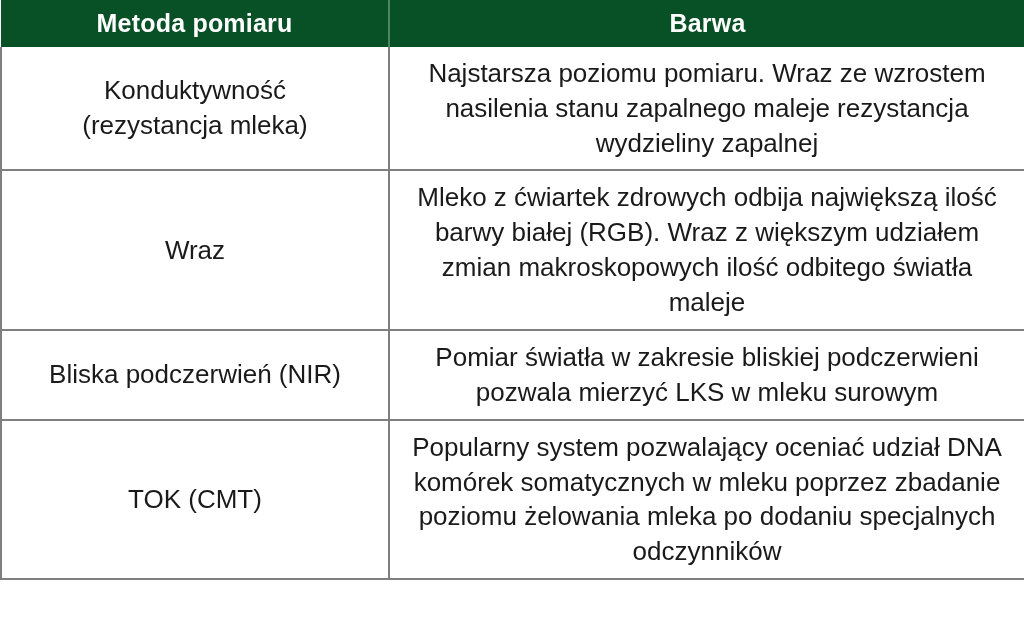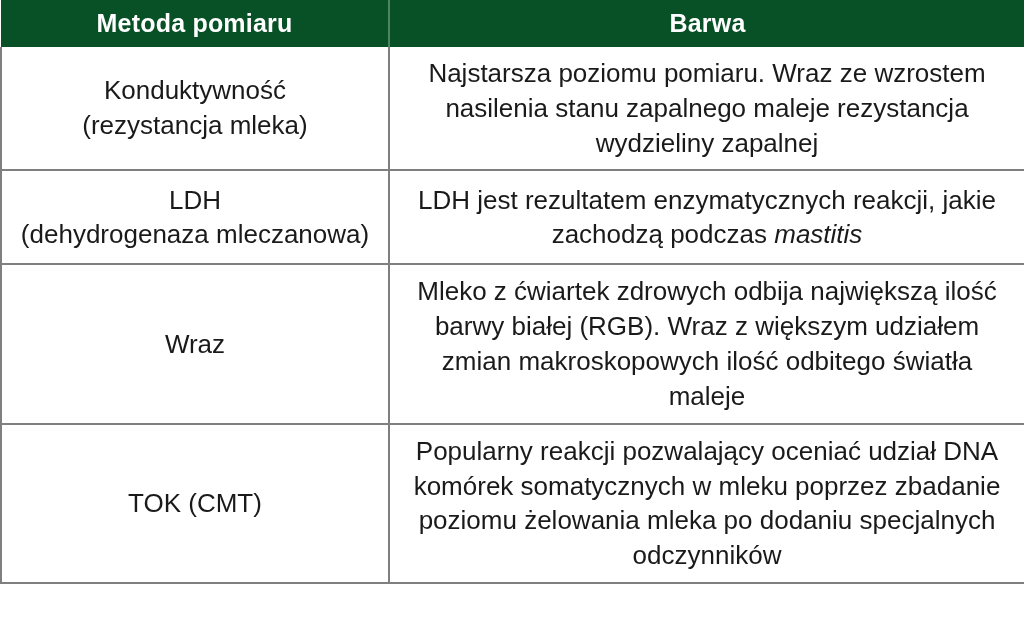--- a/index.html
+++ b/index.html
@@ -106,40 +106,40 @@
     </thead>
     <tbody>
       <tr data-row="0">
         <td class="cell-method">
           <span class="cell-text">Konduktywność<br>(rezystancja mleka)</span>
         </td>
         <td class="cell-desc">
           <span class="cell-text">Najstarsza poziomu pomiaru. Wraz ze wzrostem nasilenia stanu zapalnego maleje rezystancja wydzieliny zapalnej</span>
         </td>
       </tr>
-      <tr data-row="1">
-        <td class="cell-method">
-          <span class="cell-text">LDH<br>(dehydrogenaza mleczanowa)</span>
-        </td>
-        <td class="cell-desc">
-          <span class="cell-text">LDH jest rezultatem enzymatycznych reakcji, jakie zachodzą podczas <em class="italic-term">mastitis</em></span>
-        </td>
-      </tr>
       <tr data-row="2">
         <td class="cell-method">
           <span class="cell-text">Wraz</span>
         </td>
         <td class="cell-desc">
           <span class="cell-text">Mleko z ćwiartek zdrowych odbija największą ilość barwy białej (RGB). Wraz z większym udziałem zmian makroskopowych ilość odbitego światła maleje</span>
         </td>
       </tr>
+      <tr data-row="3">
+        <td class="cell-method">
+          <span class="cell-text">Bliska podczerwień (NIR)</span>
+        </td>
+        <td class="cell-desc">
+          <span class="cell-text">Pomiar światła w zakresie bliskiej podczerwieni pozwala mierzyć LKS w mleku surowym</span>
+        </td>
+      </tr>
       <tr data-row="4">
         <td class="cell-method">
           <span class="cell-text">TOK (CMT)</span>
         </td>
         <td class="cell-desc">
-          <span class="cell-text">Popularny reakcji pozwalający oceniać udział DNA komórek somatycznych w mleku poprzez zbadanie poziomu żelowania mleka po dodaniu specjalnych odczynników</span>
+          <span class="cell-text">Popularny system pozwalający oceniać udział DNA komórek somatycznych w mleku poprzez zbadanie poziomu żelowania mleka po dodaniu specjalnych odczynników</span>
         </td>
       </tr>
 
     </tbody>
   </table>
 </div>
 
 </body></html>

